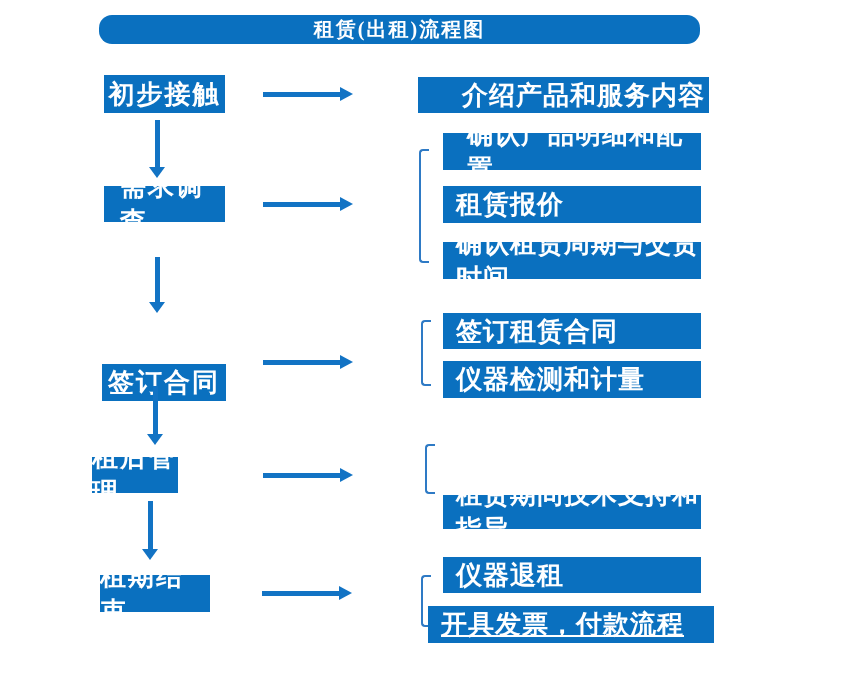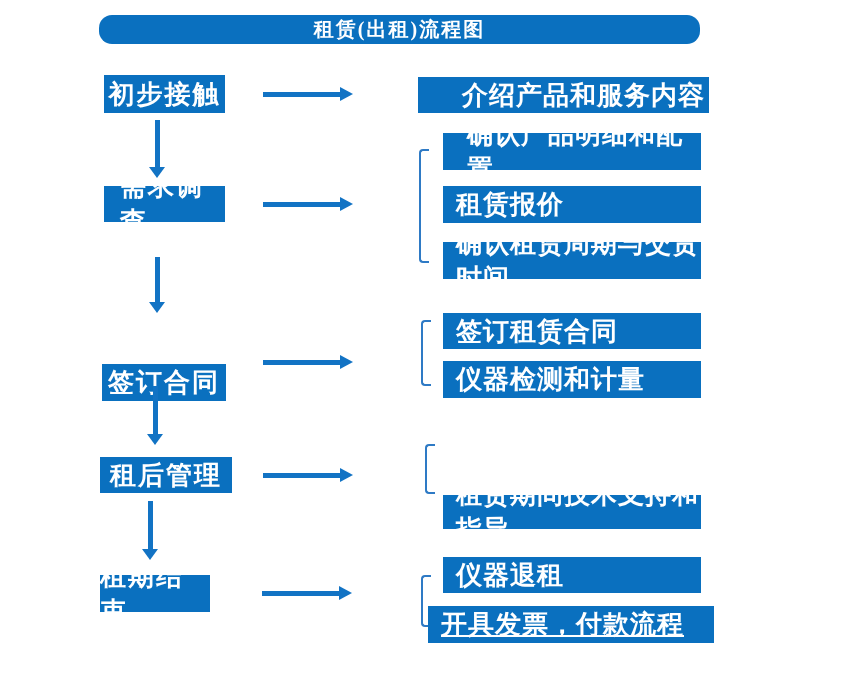--- a/index.html
+++ b/index.html
@@ -93,21 +93,21 @@
 </head>
 <body>
 
 <div class="canvas">
 
   <div class="title-bar">租赁(出租)流程图</div>
 
   <div class="node stage" style="left:104px; top:75px;  width:121px; height:38px;">初步接触</div>
   <div class="node stage" style="left:104px; top:186px; width:121px; height:36px;padding-left:16px;">需求调查</div>
   <div class="node stage" style="left:102px; top:356px; width:124px; height:37px;margin-top:8px;">签订合同</div>
-  <div class="node stage" style="left:100px; top:457px; width:132px; height:36px;text-align:center;">租后管理</div>
+  <div class="node stage" style="left:92px; top:457px; width:86px; height:36px;">租后管理</div>
   <div class="node stage" style="left:100px; top:575px; width:110px; height:37px;">租期结束</div>
 
   <div class="v-arrow" style="left:154.5px; top:120px; height:47px;"></div>
   <div class="v-arrow" style="left:154.5px; top:257px; height:45px;"></div>
   <div class="v-arrow" style="left:152.5px; top:386px; height:48px;"></div>
   <div class="v-arrow" style="left:147.5px; top:501px; height:48px;"></div>
 
   <div class="h-arrow" style="left:263px; top:91.5px;  width:77px;"></div>
   <div class="h-arrow" style="left:263px; top:201.5px; width:77px;"></div>
   <div class="h-arrow" style="left:263px; top:359.5px; width:77px;"></div>

